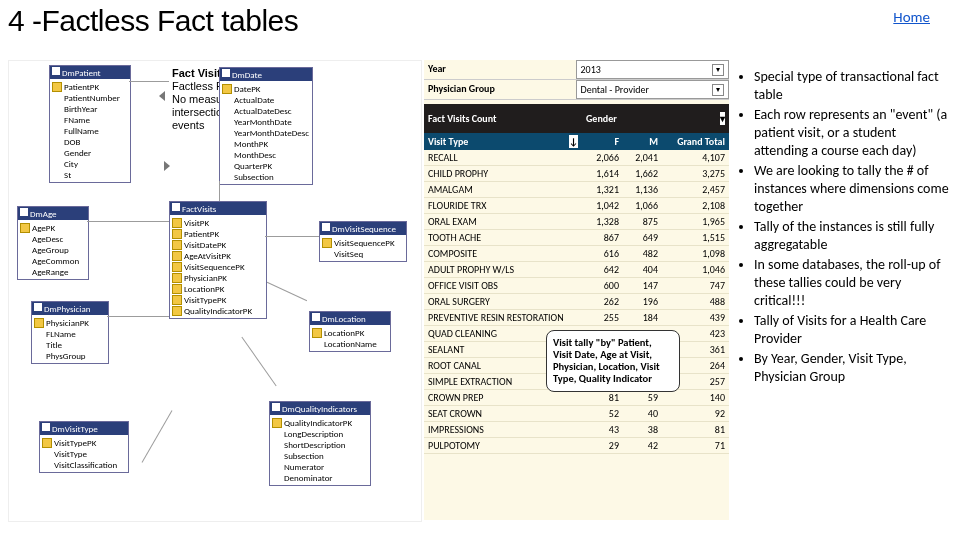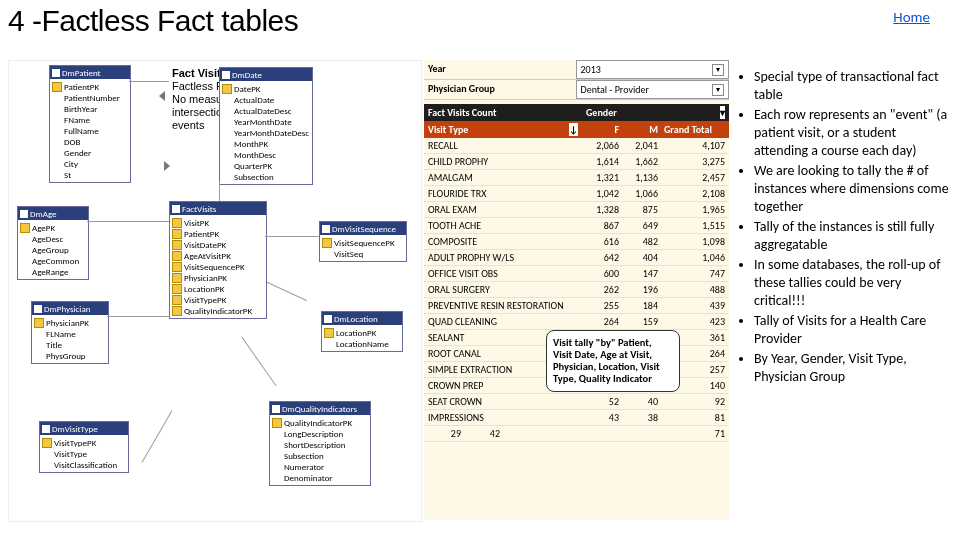--- a/index.html
+++ b/index.html
@@ -1,44 +1,44 @@
 <!DOCTYPE html>
 <html><head>
 <meta charset="utf-8">
 <style>
   html,body{margin:0;padding:0;width:960px;height:540px;font-family:Calibri,Arial,sans-serif;background:#fff;overflow:hidden}
   .slide{position:relative;width:960px;height:540px}
   .title{position:absolute;left:8px;top:4px;font-family:"Arial Black",Arial,sans-serif;font-weight:400;font-size:30px;letter-spacing:-0.5px}
   .home{position:absolute;right:30px;top:8px;color:#1155cc;text-decoration:underline;font-size:15px}
   .diagram{position:absolute;left:8px;top:60px;width:412px;height:460px;border:1px solid #eee;background:#fff}
   .tbl{position:absolute;background:#fff;border:1px solid #6a6a9a;font-size:9px;width:80px}
-  .tbl .hdr{background:#2b3f7a;color:#fff;padding:1px 2px;display:flex;align-items:center;gap:2px}
+  .tbl .hdr{background:#2b3f7a;color:#fff;padding:1px 2px;display:flex;align-items:flex-start;gap:2px}
   .tbl .hdr .ico{width:8px;height:8px;background:#fff;display:inline-block}
   .tbl .body{padding:2px}
   .tbl .row{display:flex;align-items:center;gap:2px;line-height:11px}
   .tbl .key{width:8px;height:8px;background:#f2c744;border:1px solid #b38f00;display:inline-block}
   .tbl .fld{flex:1;white-space:nowrap;overflow:hidden}
   .note{position:absolute;font-family:Arial,sans-serif;font-size:11px;line-height:13px}
   .conn{position:absolute;background:#9c9c9c;height:1px}
   .chev{position:absolute;width:0;height:0;border-top:5px solid transparent;border-bottom:5px solid transparent}
   .chev.l{border-right:6px solid #777}
   .chev.r{border-left:6px solid #777}
   .pivot{position:absolute;left:424px;top:60px;width:305px;height:460px;background:#fdf9e6;font-size:10px}
   .pfilter{display:flex;border-bottom:1px solid #ccc}
   .pfilter .lab{flex:1;padding:2px 4px;font-weight:bold;background:#fdf9e6}
   .pfilter .val{flex:1;padding:2px 4px;background:#fff;border:1px solid #999;display:flex;justify-content:space-between;align-items:center}
   .pfilter .dd{width:10px;height:10px;border:1px solid #888;font-size:8px;text-align:center;line-height:9px}
   .phead{display:flex;background:#201d1d;color:#fff;font-weight:bold;margin-top:4px}
-  .phead .c1{width:150px;padding:2px 4px}
+  .phead .c1{width:150px;padding:8px 4px}
   .phead .c2{flex:1;padding:2px 4px;display:flex;justify-content:space-between;align-items:center}
-  .psub{display:flex;background:#c2410c;color:#fff;font-weight:bold}
+  .psub{display:flex;background:#0c4a6e;color:#fff;font-weight:bold}
   .psub .c1{width:150px;padding:2px 4px;display:flex;justify-content:space-between;align-items:center}
   .psub .c2{width:35px;padding:2px 2px;text-align:right}
   .psub .c3{width:35px;padding:2px 2px;text-align:right}
-  .psub .c4{flex:1;padding:2px 4px;}
+  .psub .c4{flex:1;padding:2px 4px;text-align:right}
   .prow{display:flex;border-bottom:1px solid #e8e3c9}
   .prow .c1{width:150px;padding:1px 4px}
   .prow .c2{width:35px;padding:1px 2px;text-align:right}
   .prow .c3{width:35px;padding:1px 2px;text-align:right}
   .prow .c4{flex:1;padding:1px 4px;text-align:right}
   .callout{position:absolute;left:546px;top:330px;width:120px;background:#fff;border:1px solid #333;border-radius:8px;padding:6px;font-size:10.5px;line-height:12px;font-weight:bold;font-family:Calibri,Arial;z-index:5}
   .bullets{position:absolute;left:738px;top:68px;width:212px;font-size:14px;line-height:18px}
   .bullets ul{margin:0;padding-left:16px}
   .bullets li{margin-bottom:2px}
 </style>
@@ -273,21 +273,21 @@
           <div class="row">
             <span class="key"></span>
             <span class="fld">VisitSequencePK</span>
           </div>
           <div class="row">
             <span style="width: 10px;"></span>
             <span class="fld">VisitSeq</span>
           </div>
         </div>
   </div>
-  <div class="tbl" style="left:312px;top:250px;width:80px">
+  <div class="tbl" style="left:300px;top:250px;width:80px">
     <div class="hdr">
           <span class="ico"></span>
           <span>DmLocation</span>
         </div>
     <div class="body">
           <div class="row">
             <span class="key"></span>
             <span class="fld">LocationPK</span>
           </div>
           <div class="row">
@@ -475,20 +475,21 @@
           <div class="c3">40</div>
           <div class="c4">92</div>
         </div>
         <div class="prow">
           <div class="c1">IMPRESSIONS</div>
           <div class="c2">43</div>
           <div class="c3">38</div>
           <div class="c4">81</div>
         </div>
         <div class="prow">
+          <div class="c1">PULPOTOMY</div>
           <div class="c2">29</div>
           <div class="c3">42</div>
           <div class="c4">71</div>
         </div>
       </div>
 </div>
 
 <div class="callout">Visit tally "by" Patient, Visit Date, Age at Visit, Physician, Location, Visit Type, Quality Indicator</div>
 
 <div class="bullets">

